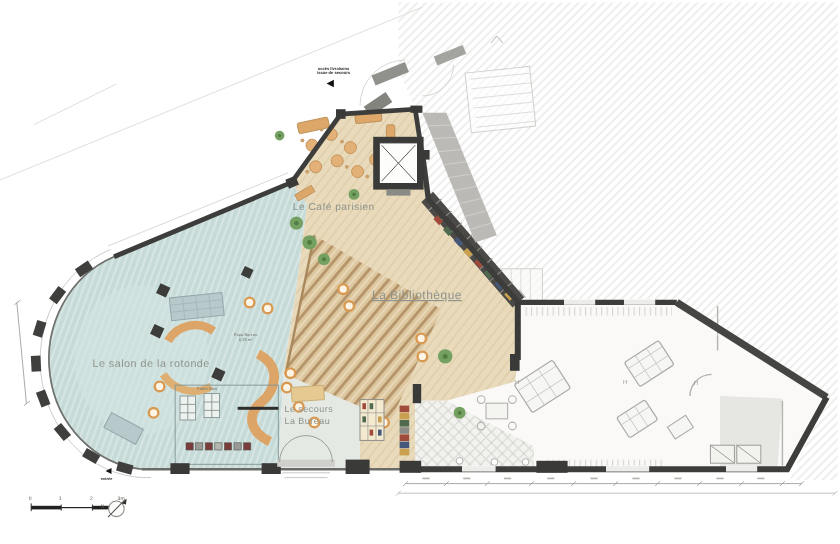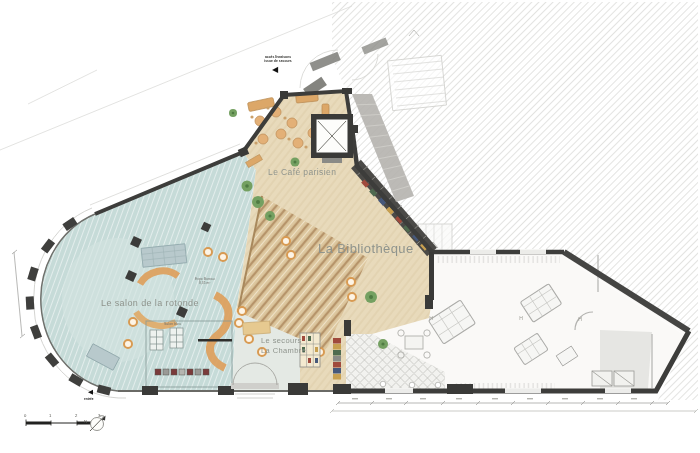--- a/index.html
+++ b/index.html
@@ -1,21 +1,21 @@
 <!DOCTYPE html>
 <html><head>
 <meta charset="utf-8">
 <style>
   html,body{margin:0;padding:0;background:#ffffff;}
   #stage{position:relative;width:700px;height:453px;background:#ffffff;overflow:hidden;
          font-family:"Liberation Sans", sans-serif;}
   #plan-svg{position:absolute;left:0;top:0;}
-  .lbl{position:absolute;white-space:nowrap;color:#8f948d;letter-spacing:.4px;margin-left:24px;}
+  .lbl{position:absolute;white-space:nowrap;color:#8f948d;letter-spacing:.4px;}
   .lbl-cafe{left:244px;top:167px;font-size:8.5px;}
-  .lbl-biblio{left:294px;top:241px;font-size:13px;}
+  .lbl-biblio{left:310px;top:241px;font-size:10px;text-decoration:underline;}
   .lbl-rotonde{left:77px;top:298px;font-size:9px;}
   .lbl-boudoir{left:237px;top:336px;font-size:7.5px;}
   .lbl-chambre{left:237px;top:346px;font-size:7.5px;}
   .tiny{position:absolute;color:#6f6f6a;letter-spacing:.1px;}
   .tiny-salonbleu{left:164px;top:322px;font-size:3.4px;}
   .tiny-expo{left:195px;top:278px;font-size:3.2px;line-height:1.15;text-align:center;}
   .note{position:absolute;left:250px;top:55px;width:56px;text-align:center;
         font-size:3.4px;font-weight:bold;color:#2b2b28;line-height:1.25;}
   .note-arrow{position:absolute;left:272px;top:65px;font-size:8px;color:#111;}
   .entree-arrow{position:absolute;left:88px;top:388px;font-size:6.5px;color:#111;}
@@ -429,21 +429,21 @@
 
   <text class="h-mark" x="431" y="320" text-anchor="middle">H</text>
   <text class="h-mark" x="521" y="320" text-anchor="middle">H</text>
   <text class="h-mark" x="580" y="321" text-anchor="middle">H</text>
 </svg>
 
 <div class="lbl lbl-cafe">Le Café parisien</div>
 <div class="lbl lbl-biblio">La Bibliothèque</div>
 <div class="lbl lbl-rotonde">Le salon de la rotonde</div>
 <div class="lbl lbl-boudoir">Le secours</div>
-<div class="lbl lbl-chambre">La Chambre</div>
+<div class="lbl lbl-chambre">La Bureau</div>
 
 <div class="tiny tiny-salonbleu">Salon bleu</div>
 <div class="tiny tiny-expo">
   <div>Expo Bureau</div>
   <div>8,35 m²</div>
 </div>
 
 <div class="note">
   <div>accès livraisons</div>
   <div>issue de secours</div>

